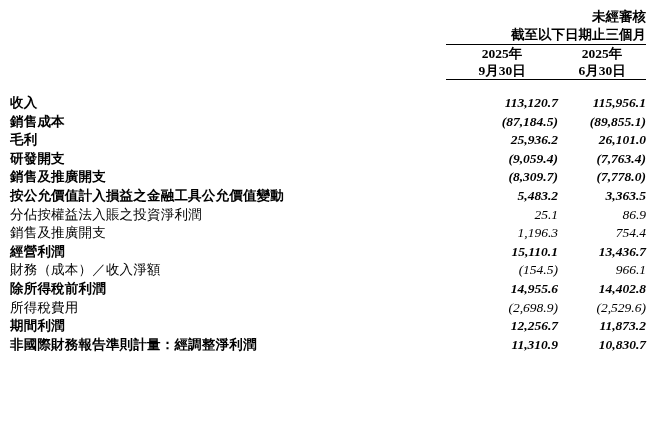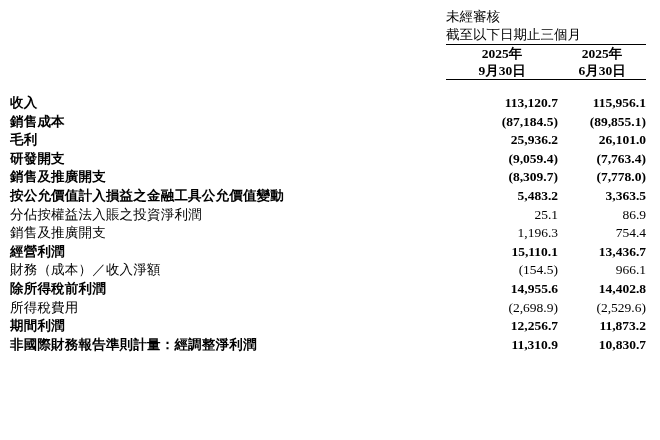--- a/index.html
+++ b/index.html
@@ -35,24 +35,24 @@
   col.c-v2 { width: 88px; }
 
   .hdr-cell {
     text-align: center;
     font-size: 13.5px;
     line-height: 17px;
     font-weight: bold;
     padding-bottom: 1px;
   }
   .hdr-wide {
-    text-align: left;
+    text-align: right;
     font-size: 13.5px;
     line-height: 18px;
-    font-weight: normal;
+    font-weight: bold;
     margin-top: 44px;
   }
   .hdr-note {
     text-align: center;
     font-size: 12.5px;
     line-height: 20px;
     font-weight: normal;
   }
   .spacer-row td { height: 14px; }
   .row-label {
@@ -61,20 +61,21 @@
     text-align: left;
     white-space: nowrap;
     letter-spacing: 0.2px;
   }
   .row-val {
     font-size: 13.5px;
     line-height: 18.6px;
     text-align: right;
     white-space: nowrap;
     padding-right: 2px;
+    font-style: italic;
   }
   .row-val.v2 {
     padding-right: 0;
   }
   .bold .row-label,
   .bold .row-val {
     font-weight: bold;
   }
   .hdr-underline {
     border-bottom: 1.2px solid #000;

